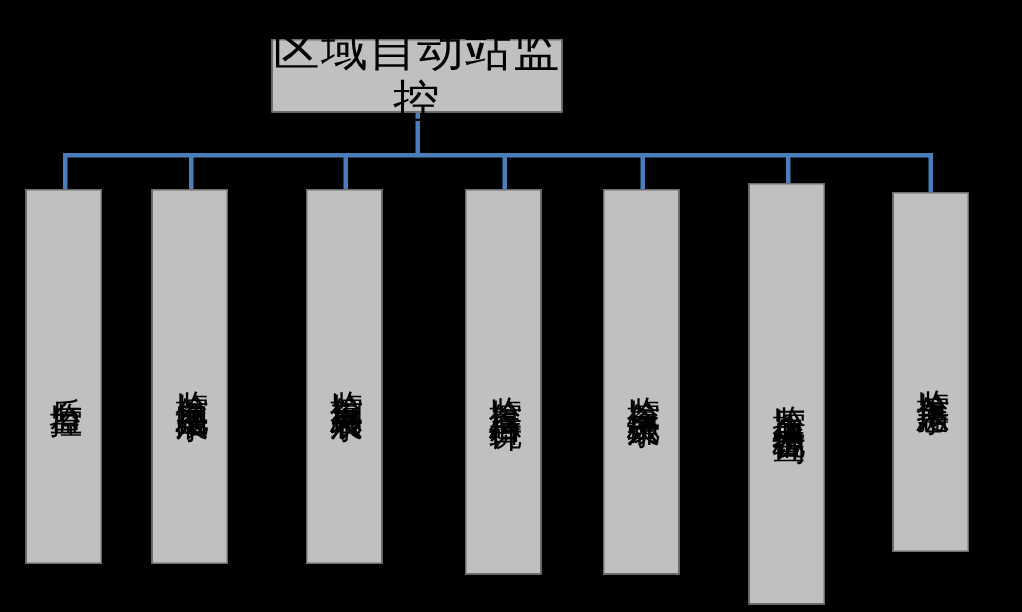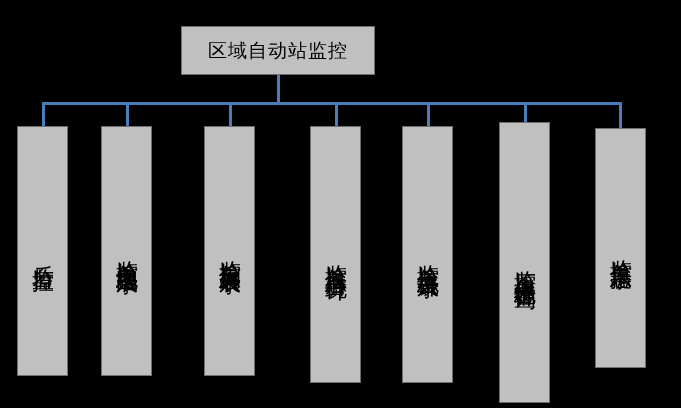--- a/index.html
+++ b/index.html
@@ -31,21 +31,21 @@
     border: 1px solid #6e6e6e;
     box-sizing: border-box;
     color: #000000;
     display: flex;
     align-items: center;
     justify-content: center;
     text-align: center;
   }
 
   .node-root {
-    font-size: 19px;
+    font-size: 31px;
     letter-spacing: 1px;
     line-height: 1.1;
   }
 
   .node-child {
     writing-mode: vertical-rl;
     text-orientation: upright;
     font-size: 22px;
     line-height: 1.22;
     letter-spacing: 2px;

